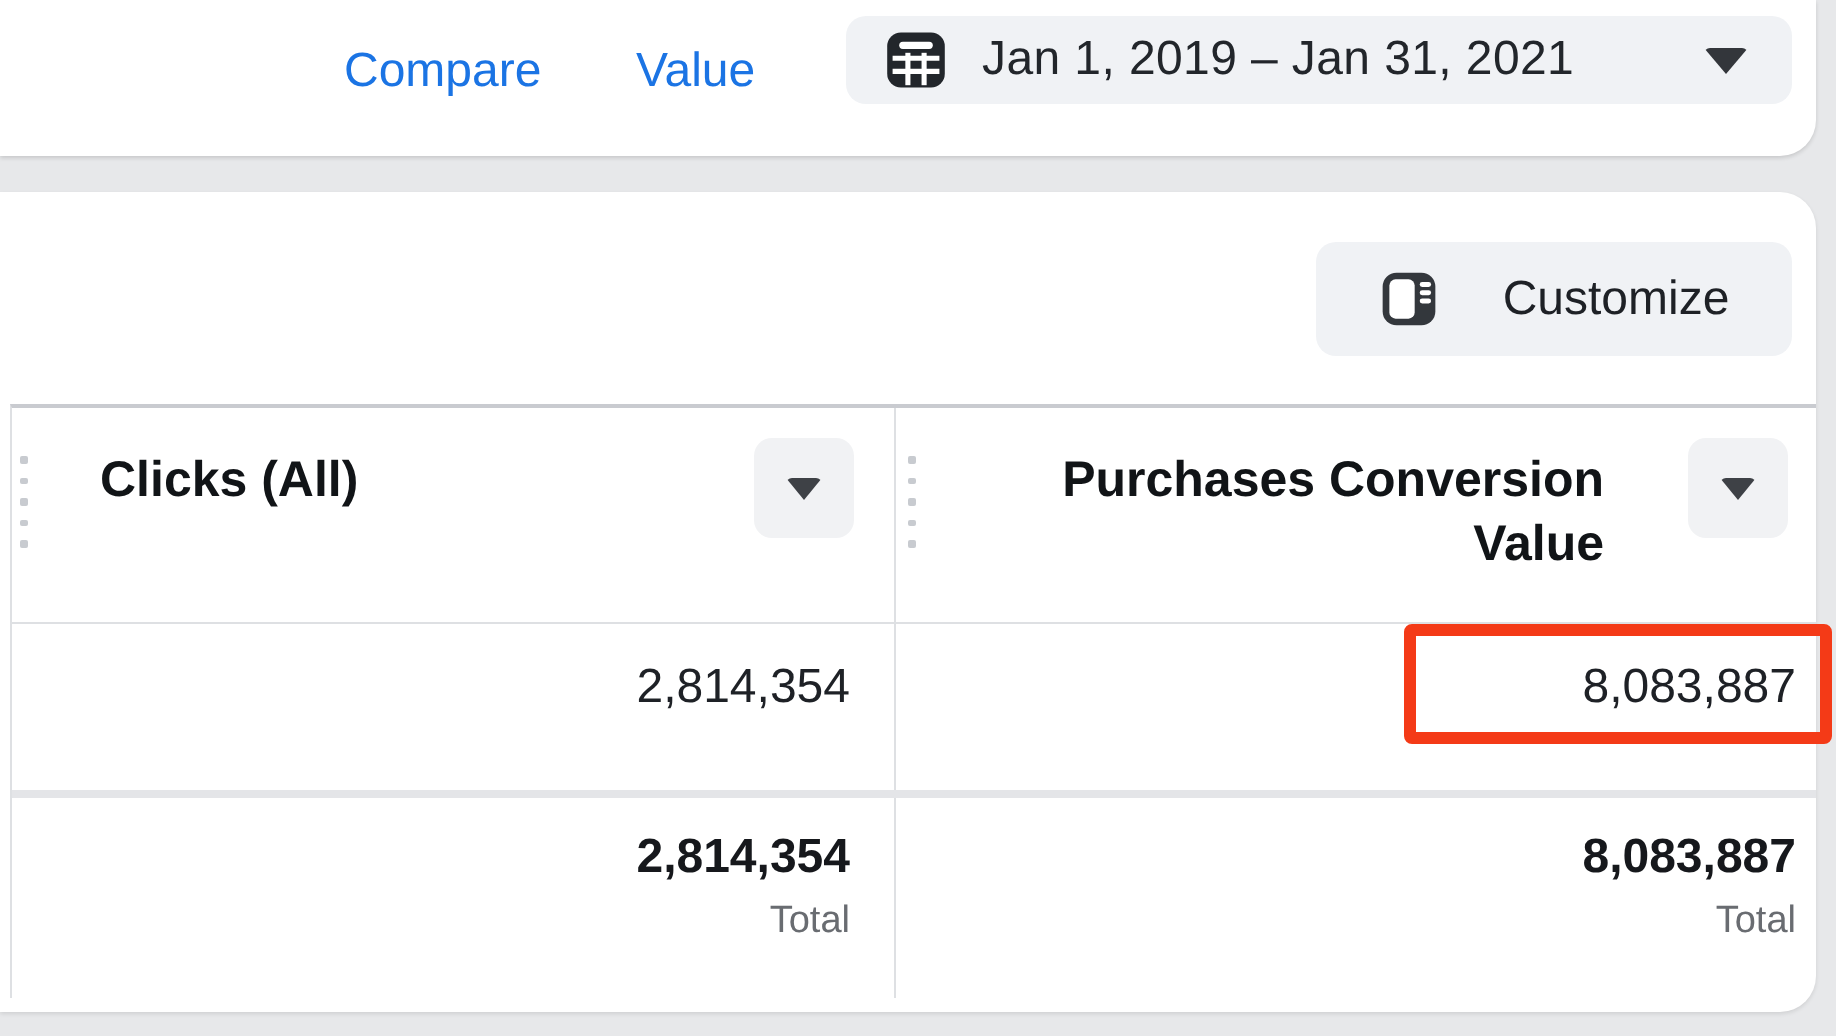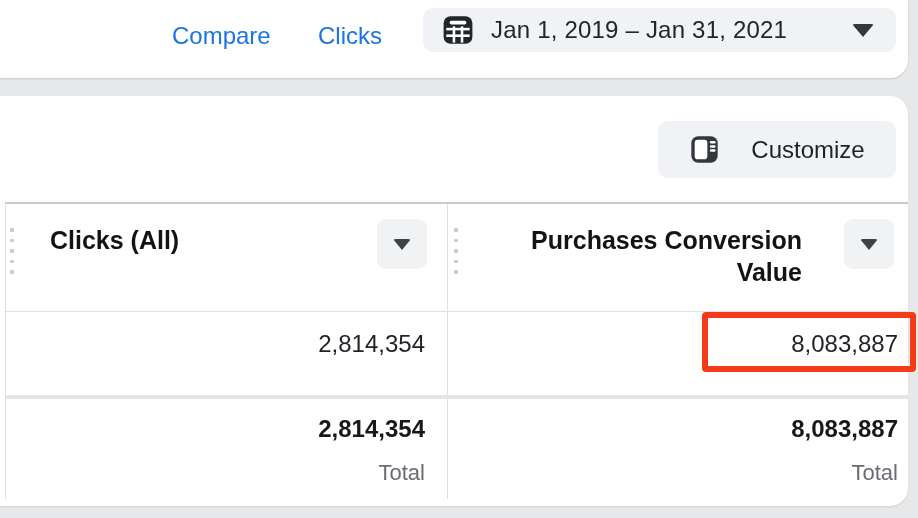--- a/index.html
+++ b/index.html
@@ -83,36 +83,36 @@
     font-size:24px; color:#1E2126; line-height:28px;
   }
   .cell-2 .data-val { right:10px; }
 
   .total-row { height:100px; }
   .total-val {
     position:absolute; top:16px; right:22px; text-align:right;
     font-size:24px; font-weight:700; color:#16181C; line-height:28px;
   }
   .cell-2 .total-val { right:10px; }
-  .total-sub { margin-top:16px; font-size:22px; font-weight:400; color:#696C71; }
+  .total-sub { margin-top:4px; font-size:19px; font-weight:400; color:#696C71; }
 
   
   .highlight-box {
     position:absolute; left:702px; top:312px; width:214px; height:60px;
     border:6px solid #F43A17; border-radius:4px; z-index:5; pointer-events:none;
   }
 </style>
 </head>
 <body>
 
 <div id="screen">
 
   <div class="toolbar">
     <span class="link link-compare">Compare</span>
-    <span class="link link-clear">Clicks</span>
+    <span class="link link-clear">Value</span>
 
     <div class="date-btn">
       <svg class="cal" viewBox="0 0 24 24">
         <rect x="2.4" y="2.8" width="19.2" height="18.4" rx="4.6" fill="#22262B"></rect>
         <line x1="7.6" y1="7.1" x2="16.4" y2="7.1" stroke="#FFFFFF" stroke-width="2.4" stroke-linecap="round"></line>
         <g stroke="#FFFFFF" stroke-width="1.7">
           <line x1="4.2" y1="11.4" x2="19.8" y2="11.4"></line>
           <line x1="4.2" y1="15.8" x2="19.8" y2="15.8"></line>
           <line x1="9.3" y1="9.6" x2="9.3" y2="20.4"></line>
           <line x1="14.7" y1="9.6" x2="14.7" y2="20.4"></line>

